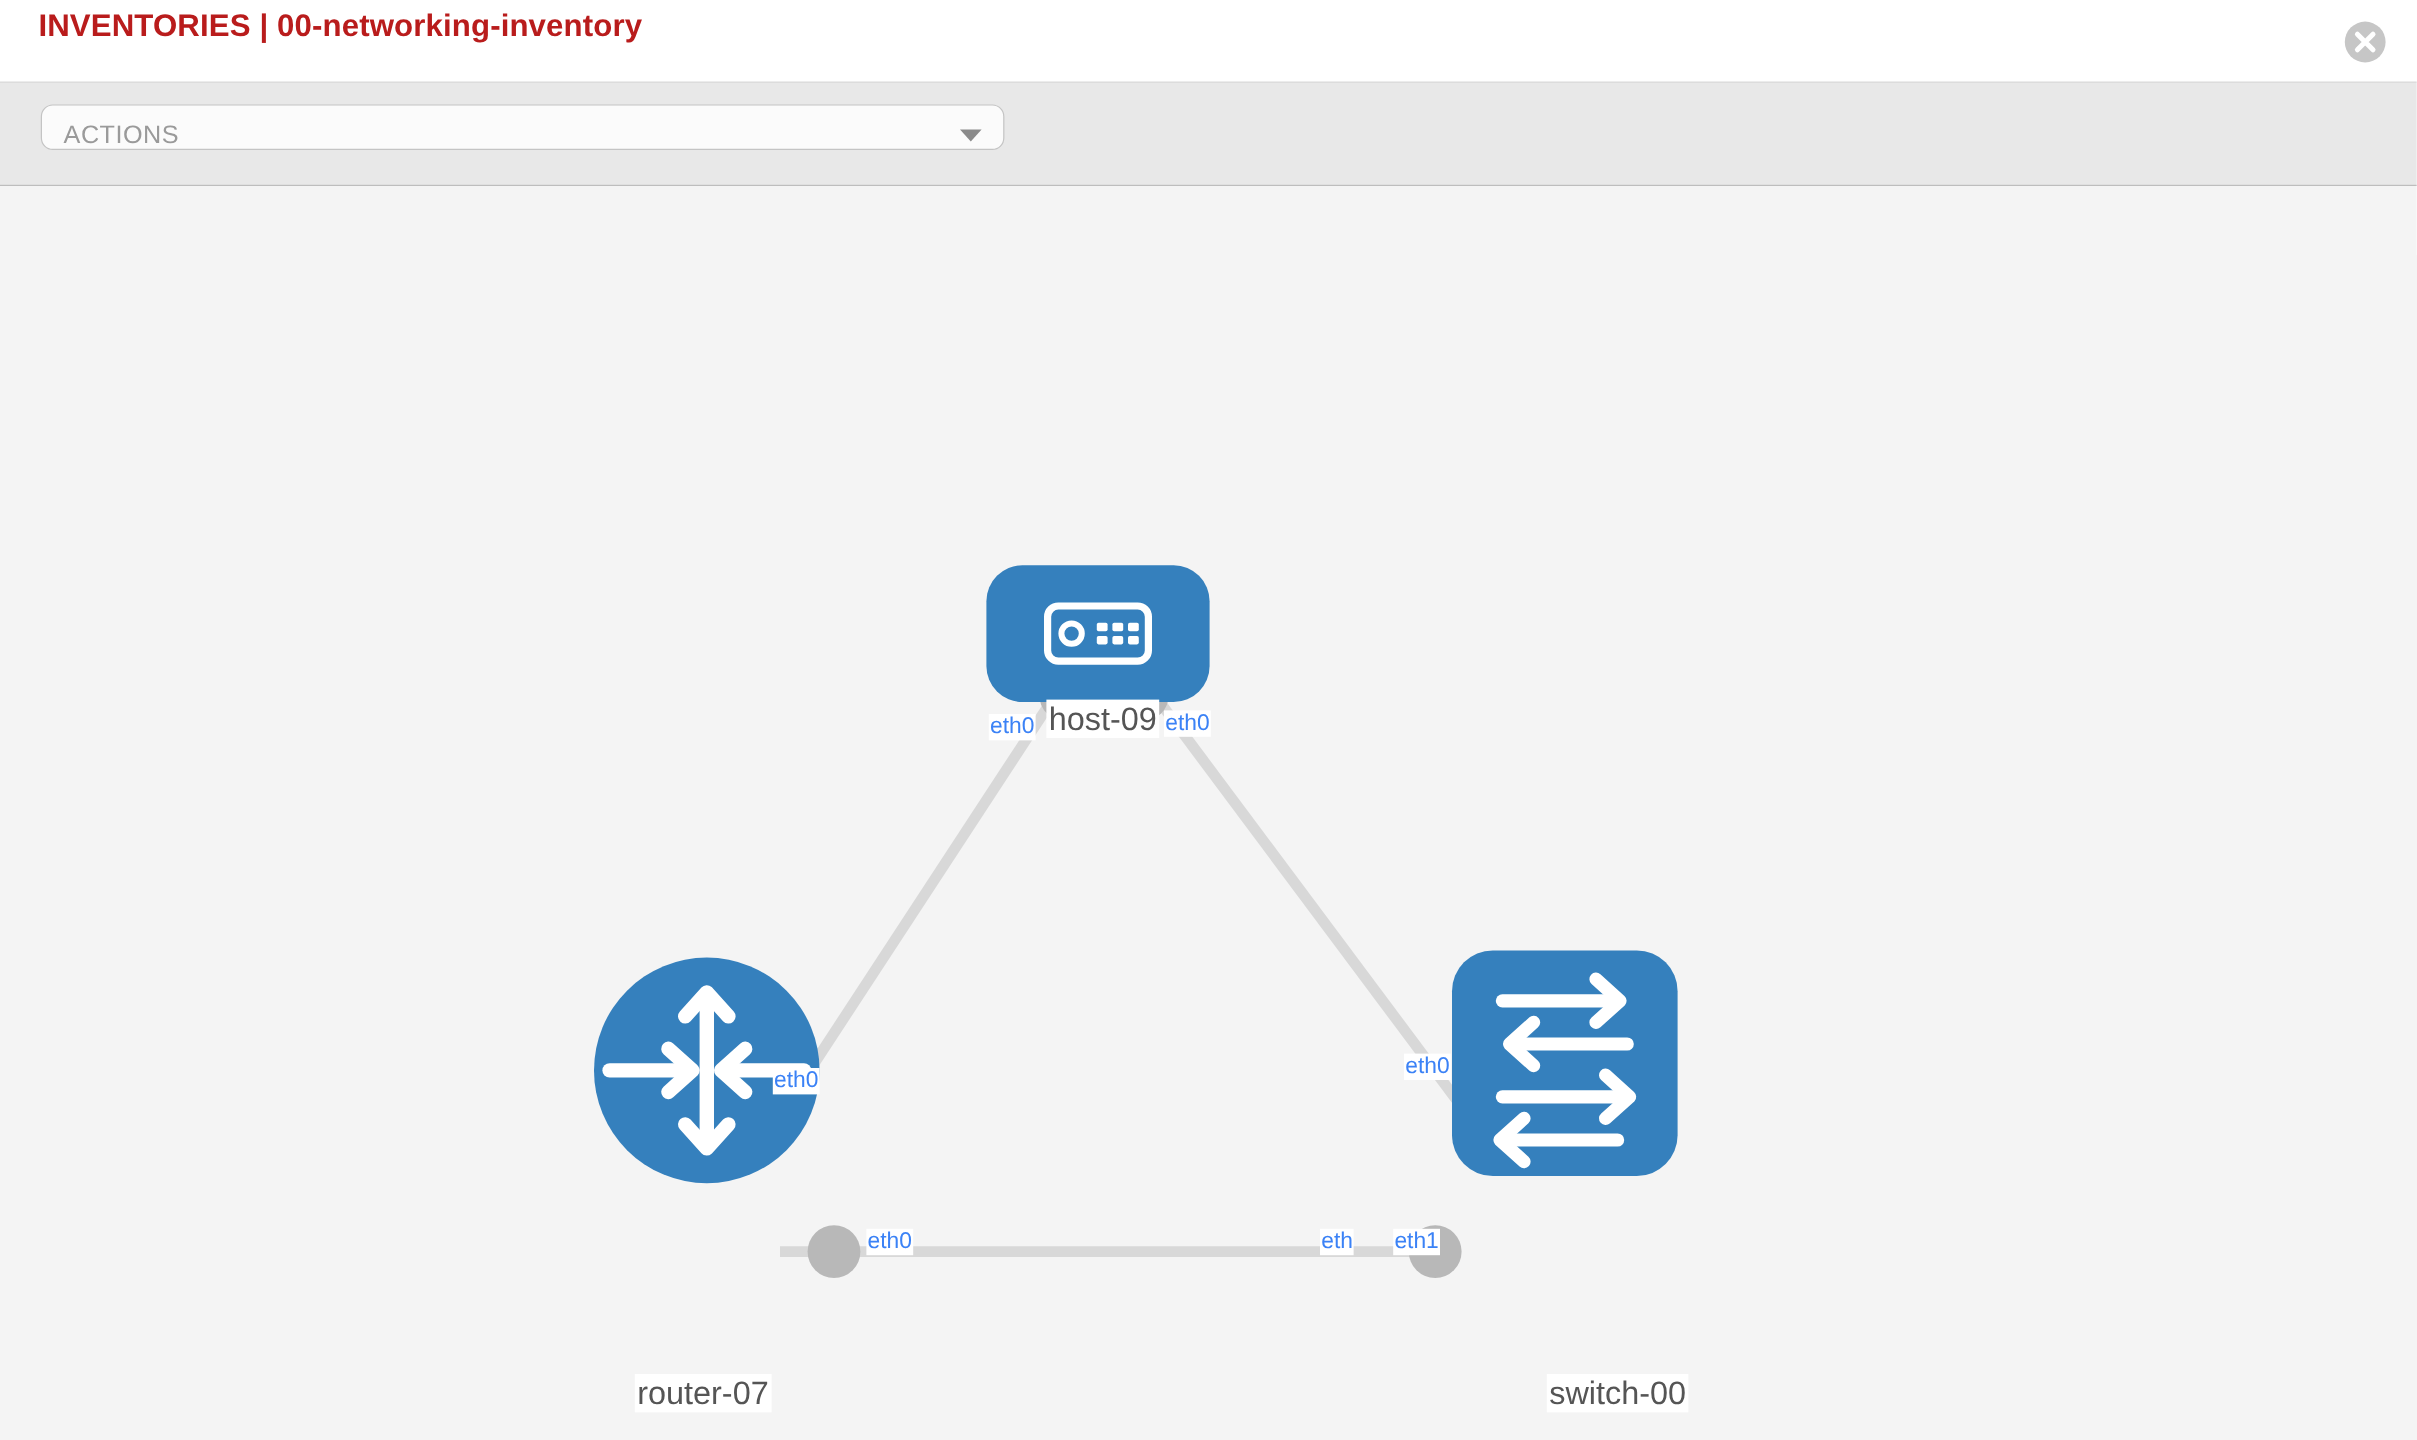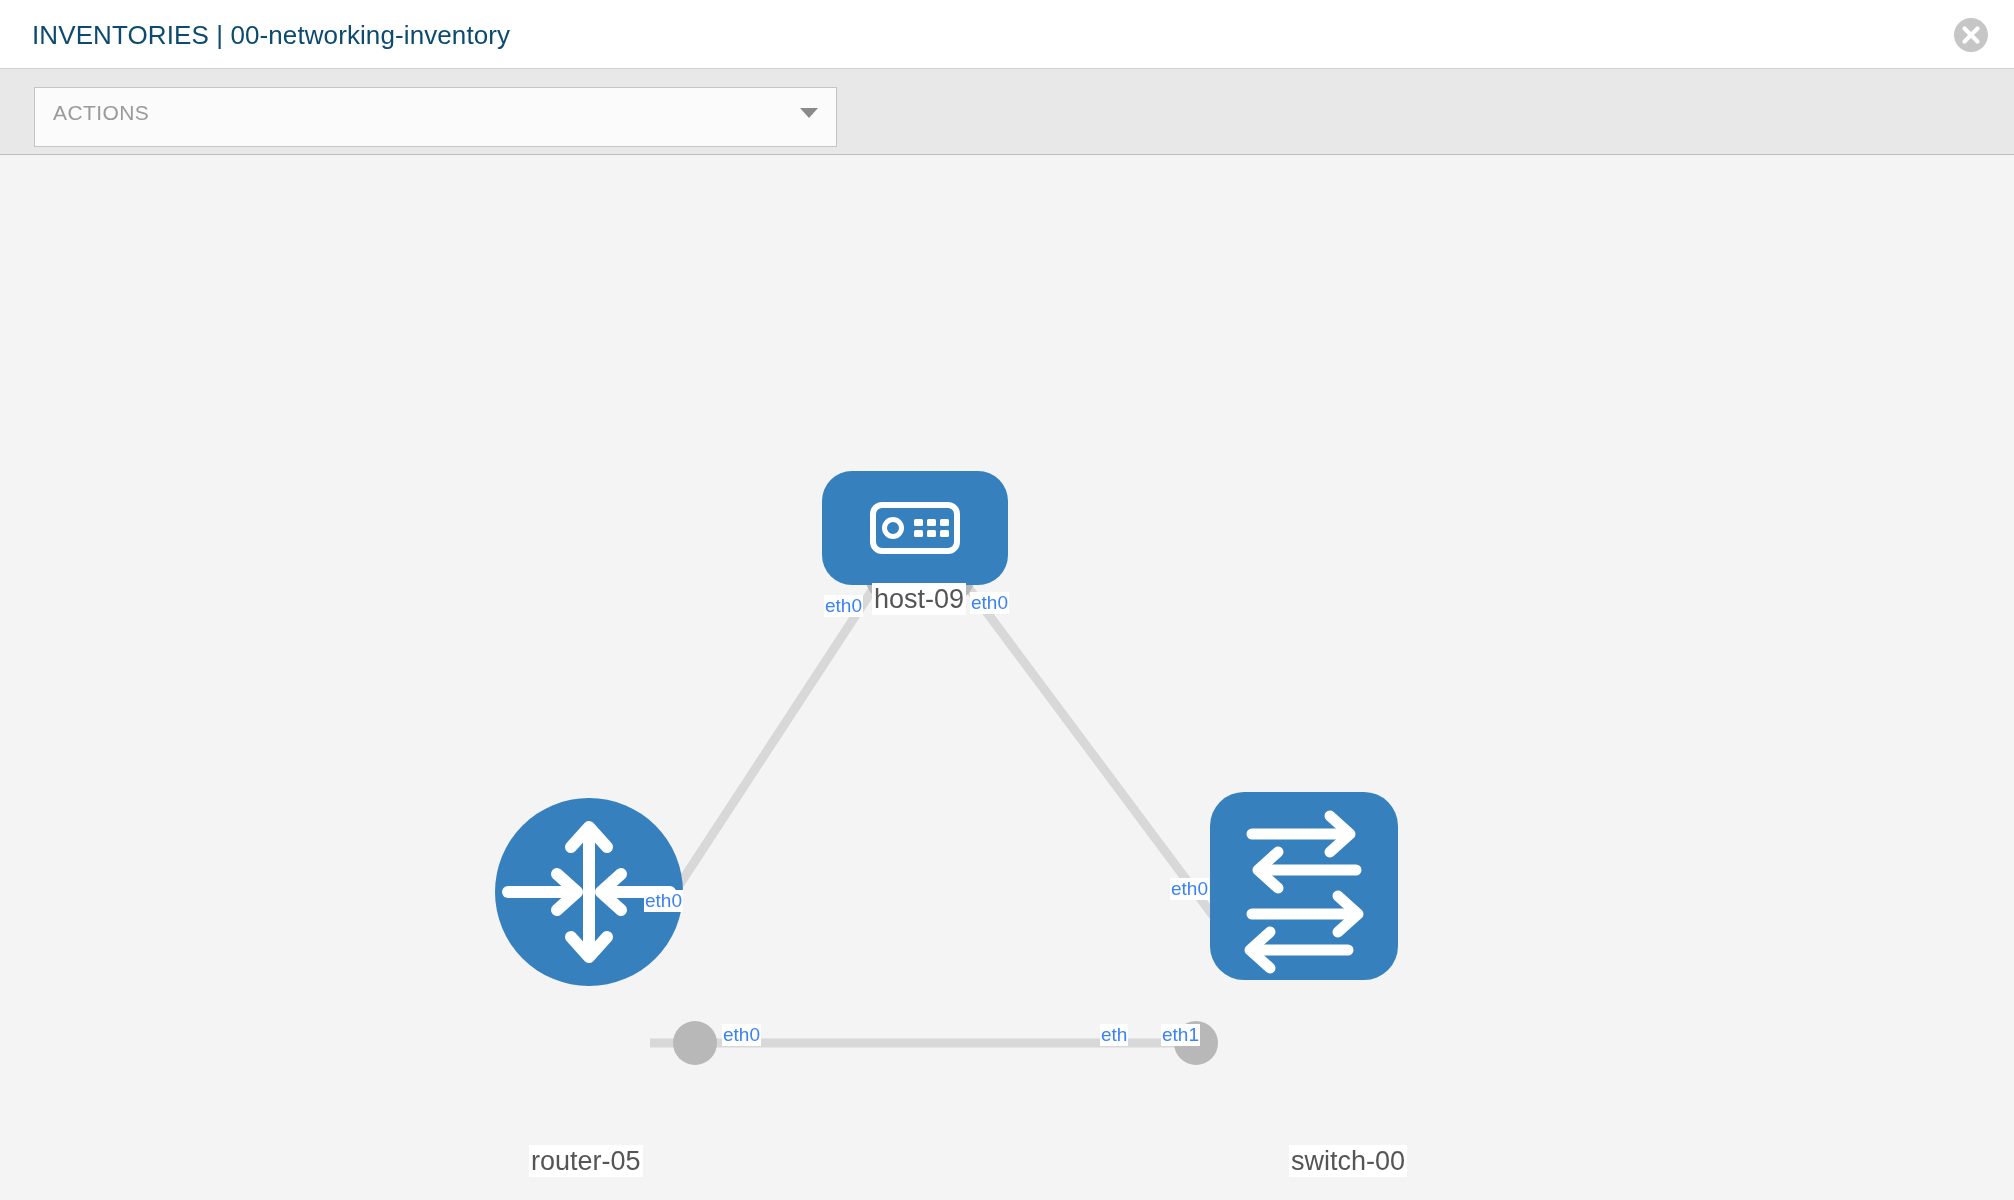--- a/index.html
+++ b/index.html
@@ -17,47 +17,47 @@
 
   
   .header {
     position: absolute; left: 0; top: 0;
     width: 2014px; height: 69px;
     background: #ffffff;
     border-bottom: 1px solid #d0d0d0;
     box-sizing: border-box;
   }
   .header-title {
-    position: absolute; left: 32px; top: 20px;
+    position: absolute; left: 32px; top: 6px;
     font-size: 26px;
-    font-weight: normal;
-    color: #0c4a6e;
+    font-weight: bold;
+    color: #b91c1c;
     letter-spacing: 0.1px;
     white-space: nowrap;
   }
   .close-btn {
     position: absolute; right: 24px; top: 16px;
     width: 38px; height: 38px;
     cursor: pointer;
   }
 
   
   .toolbar {
     position: absolute; left: 0; top: 69px;
     width: 2014px; height: 86px;
     background: #e8e8e8;
     border-bottom: 1px solid #bdbdbd;
     box-sizing: border-box;
   }
   .actions-select {
     position: absolute; left: 34px; top: 18px;
-    width: 803px; height: 60px;
+    width: 803px; height: 38px;
     background: #fbfbfb;
     border: 1px solid #c4c4c4;
-    border-radius: 0;
+    border-radius: 10px;
     box-sizing: border-box;
   }
   .actions-label {
     position: absolute; left: 18px; top: 13px;
     font-size: 21px;
     color: #9a9a9a;
     letter-spacing: 0.4px;
   }
   .caret {
     position: absolute; right: 18px; top: 20px;
@@ -255,18 +255,18 @@
     <div class="edge-label" style="left:1170px; top:723px;">eth0</div>
 
     <div class="edge-label" style="left:722px; top:869px;">eth0</div>
 
     <div class="edge-label" style="left:1100px; top:869px;text-align:center;">eth</div>
 
     <div class="edge-label" style="left:1161px; top:869px;">eth1</div>
 
     <div class="node-label" style="left:872px; top:428px;">host-09</div>
 
-    <div class="node-label" style="left:529px; top:990px;">router-05</div>
+    <div class="node-label" style="left:529px; top:990px;">router-07</div>
 
     <div class="node-label" style="left:1289px; top:990px;">switch-00</div>
 
   </div>
 </div>
 
 </body></html>

